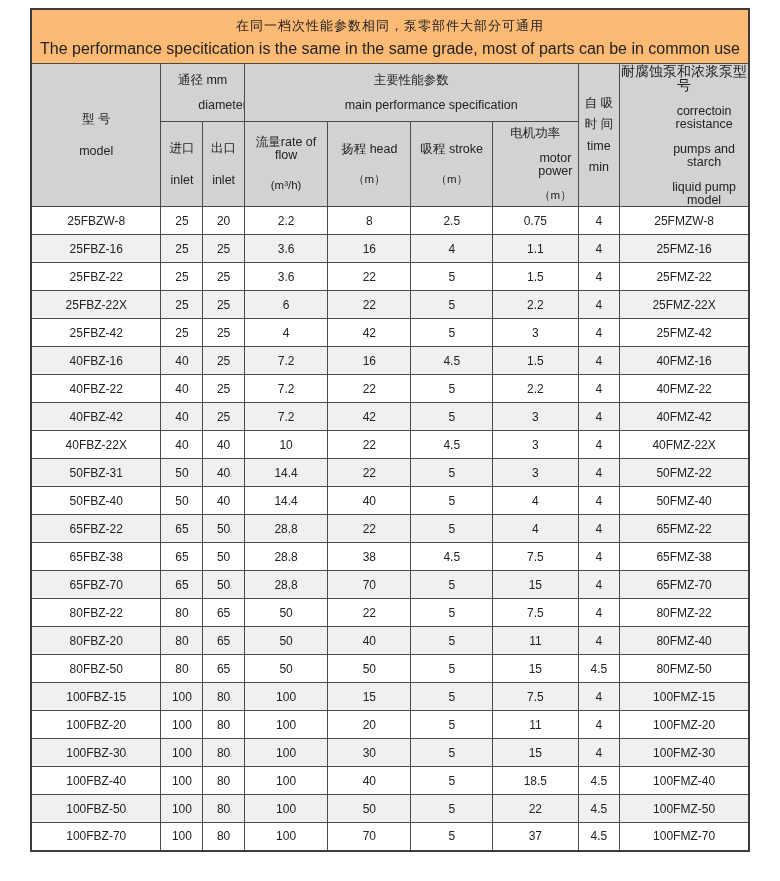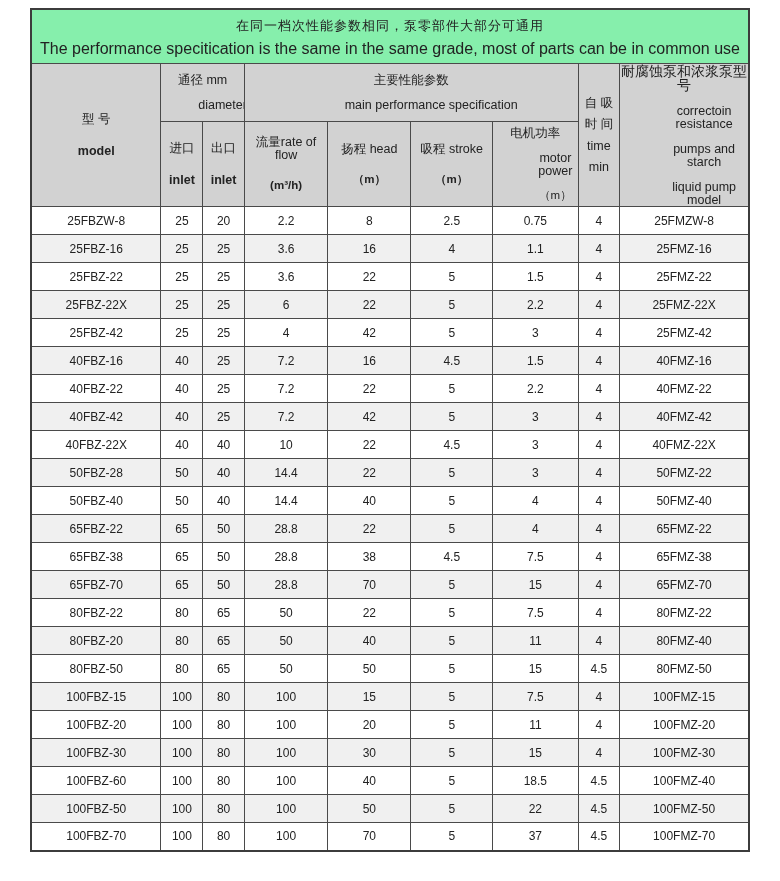--- a/index.html
+++ b/index.html
@@ -22,35 +22,35 @@
   .spec td, .spec th {
     border: 1px solid #4a4a4a;
     text-align: center;
     vertical-align: middle;
     font-weight: normal;
     overflow: hidden;
   }
 
   
   tr.banner td {
-    background: #86efac;
+    background: #fdba74;
     height: 52px;
     padding: 7px 4px 5px 4px;
   }
   .banner-cn { font-size: 13px; letter-spacing: 1px; margin-bottom: 5px; }
   .banner-en { font-size: 16px; }
 
   
   thead th { background: #d2d2d2; font-size: 12.5px; line-height: 1; }
   tr.h1 th { height: 58px; }
   tr.h2 th { height: 84px; }
   .stack { display: flex; flex-direction: column; justify-content: center; align-items: center; }
   .g4  > * + * { margin-top: 9px; }
   .g10 > * + * { margin-top: 13px; margin-left: 40px; }
-  .g16 > * + * { margin-top: 19px; font-weight: bold; }
+  .g16 > * + * { margin-top: 19px; }
   .hline { font-size: 12.5px; }
   .hline-sm { font-size: 14px; }
   .unit { font-size: 11.5px; }
 
   
   tbody td {
     height: 28px;
     font-size: 12px;
     background: #ffffff;
     padding: 2px;
@@ -250,21 +250,21 @@
           <td>40</td>
           <td>40</td>
           <td>10</td>
           <td>22</td>
           <td>4.5</td>
           <td>3</td>
           <td>4</td>
           <td>40FMZ-22X</td>
         </tr>
         <tr class="alt">
-          <td>50FBZ-28</td>
+          <td>50FBZ-31</td>
           <td>50</td>
           <td>40</td>
           <td>14.4</td>
           <td>22</td>
           <td>5</td>
           <td>3</td>
           <td>4</td>
           <td>50FMZ-22</td>
         </tr>
         <tr>
@@ -371,21 +371,21 @@
           <td>100</td>
           <td>80</td>
           <td>100</td>
           <td>30</td>
           <td>5</td>
           <td>15</td>
           <td>4</td>
           <td>100FMZ-30</td>
         </tr>
         <tr>
-          <td>100FBZ-60</td>
+          <td>100FBZ-40</td>
           <td>100</td>
           <td>80</td>
           <td>100</td>
           <td>40</td>
           <td>5</td>
           <td>18.5</td>
           <td>4.5</td>
           <td>100FMZ-40</td>
         </tr>
         <tr class="alt">

